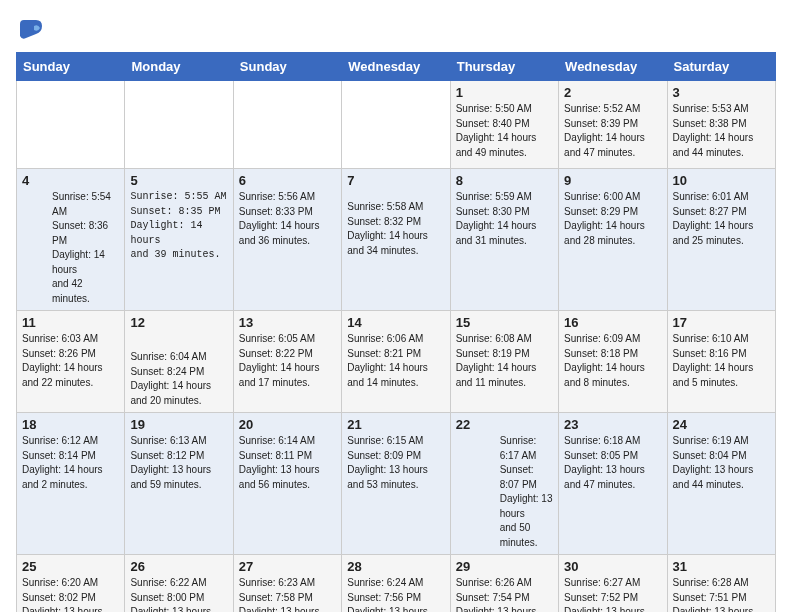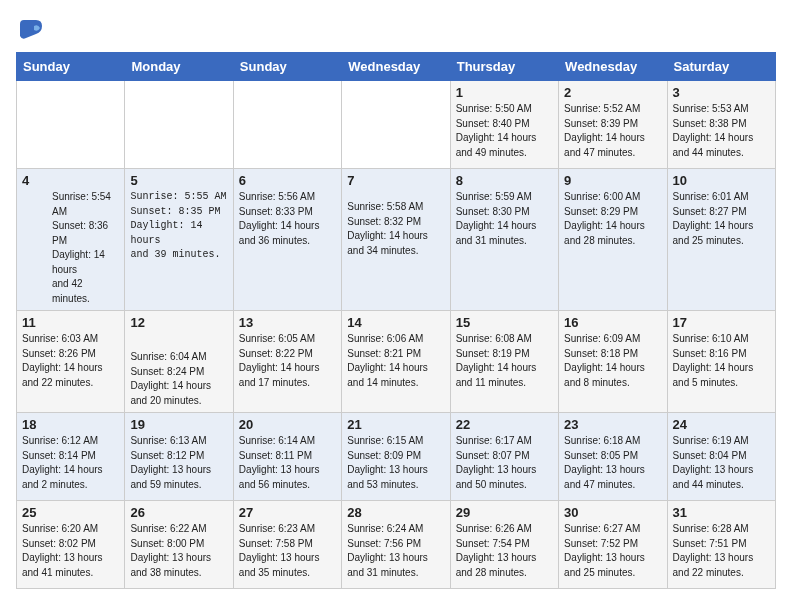--- a/index.html
+++ b/index.html
@@ -275,21 +275,21 @@
         </td>
         <td>
           <span class="day-number">21</span>
           <div class="day-info" style="white-space: pre-line;">Sunrise: 6:15 AM
 Sunset: 8:09 PM
 Daylight: 13 hours
 and 53 minutes.</div>
         </td>
         <td>
           <span class="day-number">22</span>
-          <div class="day-info" style="white-space: pre-line;">Sunrise: 6:17 AM
+          <div class="day-info" style="white-space: pre-line; margin-left: 44px;">Sunrise: 6:17 AM
 Sunset: 8:07 PM
 Daylight: 13 hours
 and 50 minutes.</div>
         </td>
         <td>
           <span class="day-number">23</span>
           <div class="day-info" style="white-space: pre-line;">Sunrise: 6:18 AM
 Sunset: 8:05 PM
 Daylight: 13 hours
 and 47 minutes.</div>

